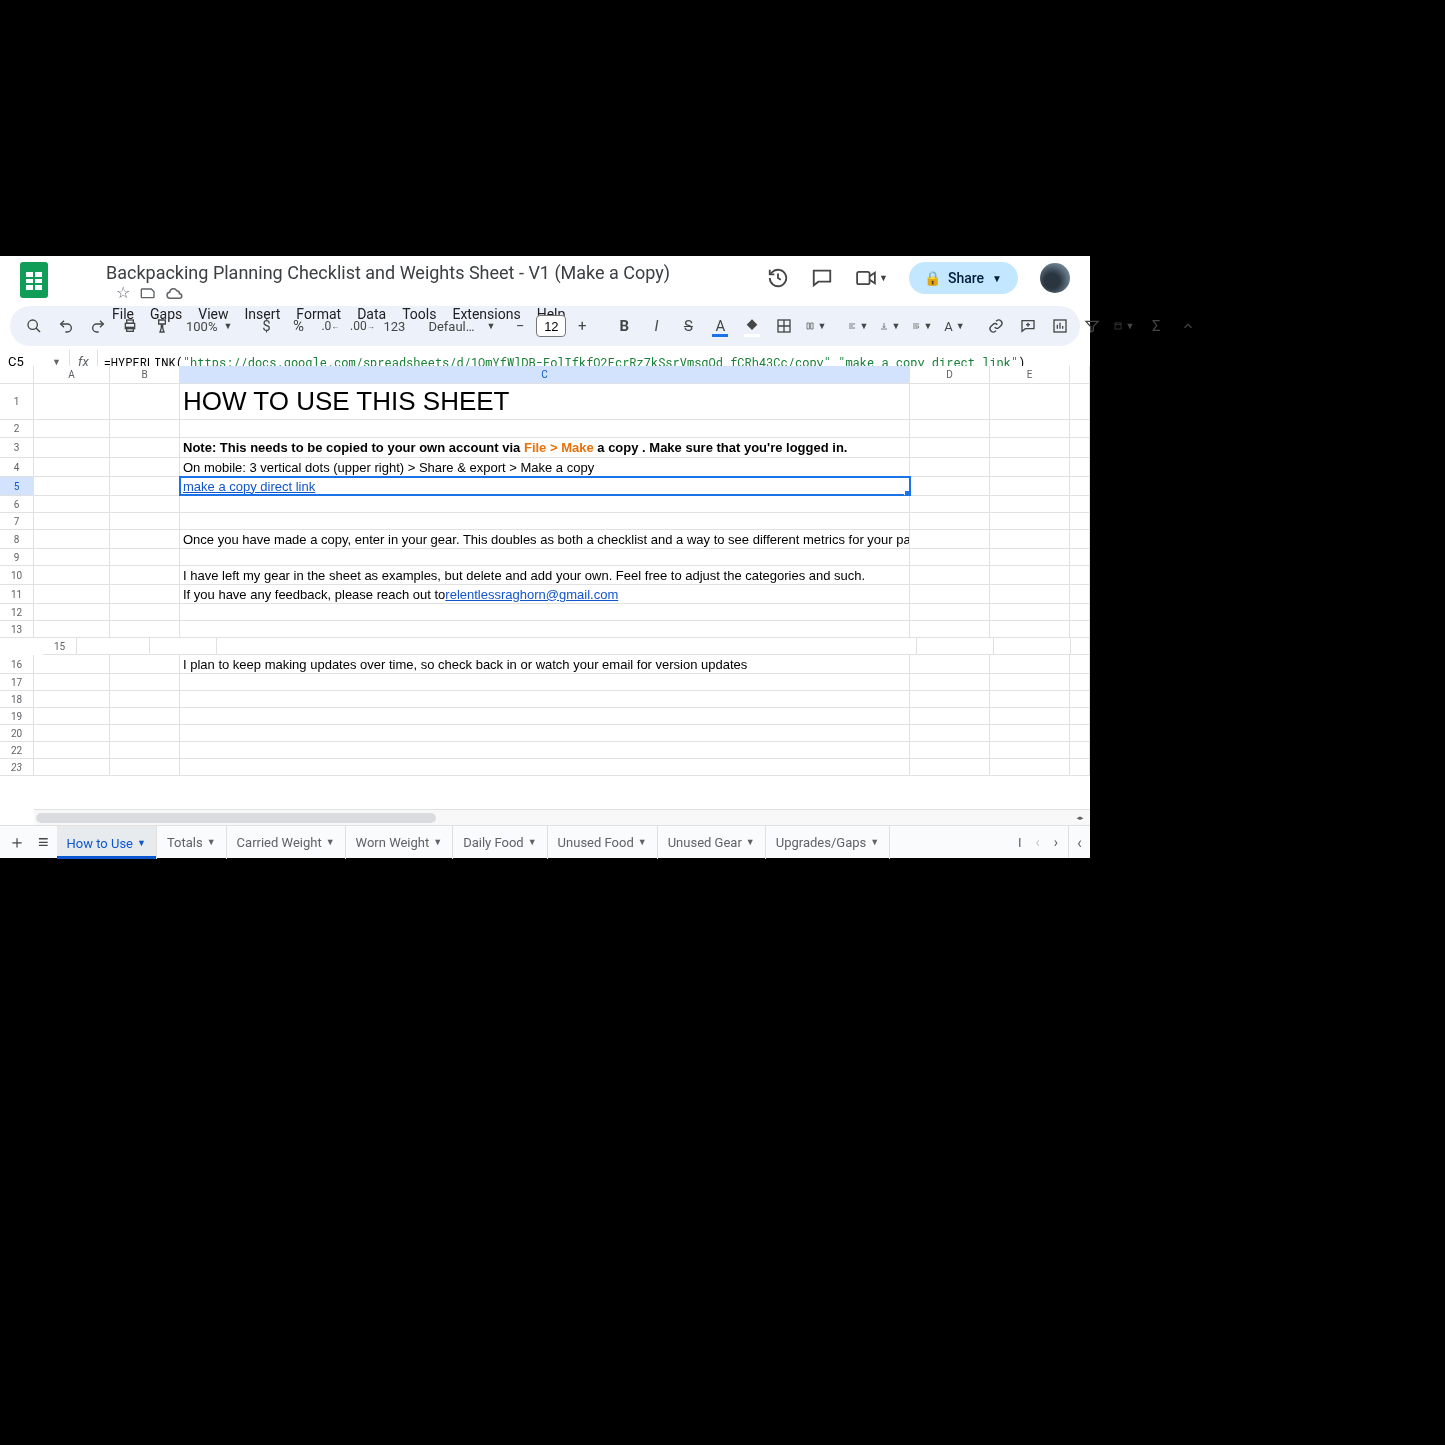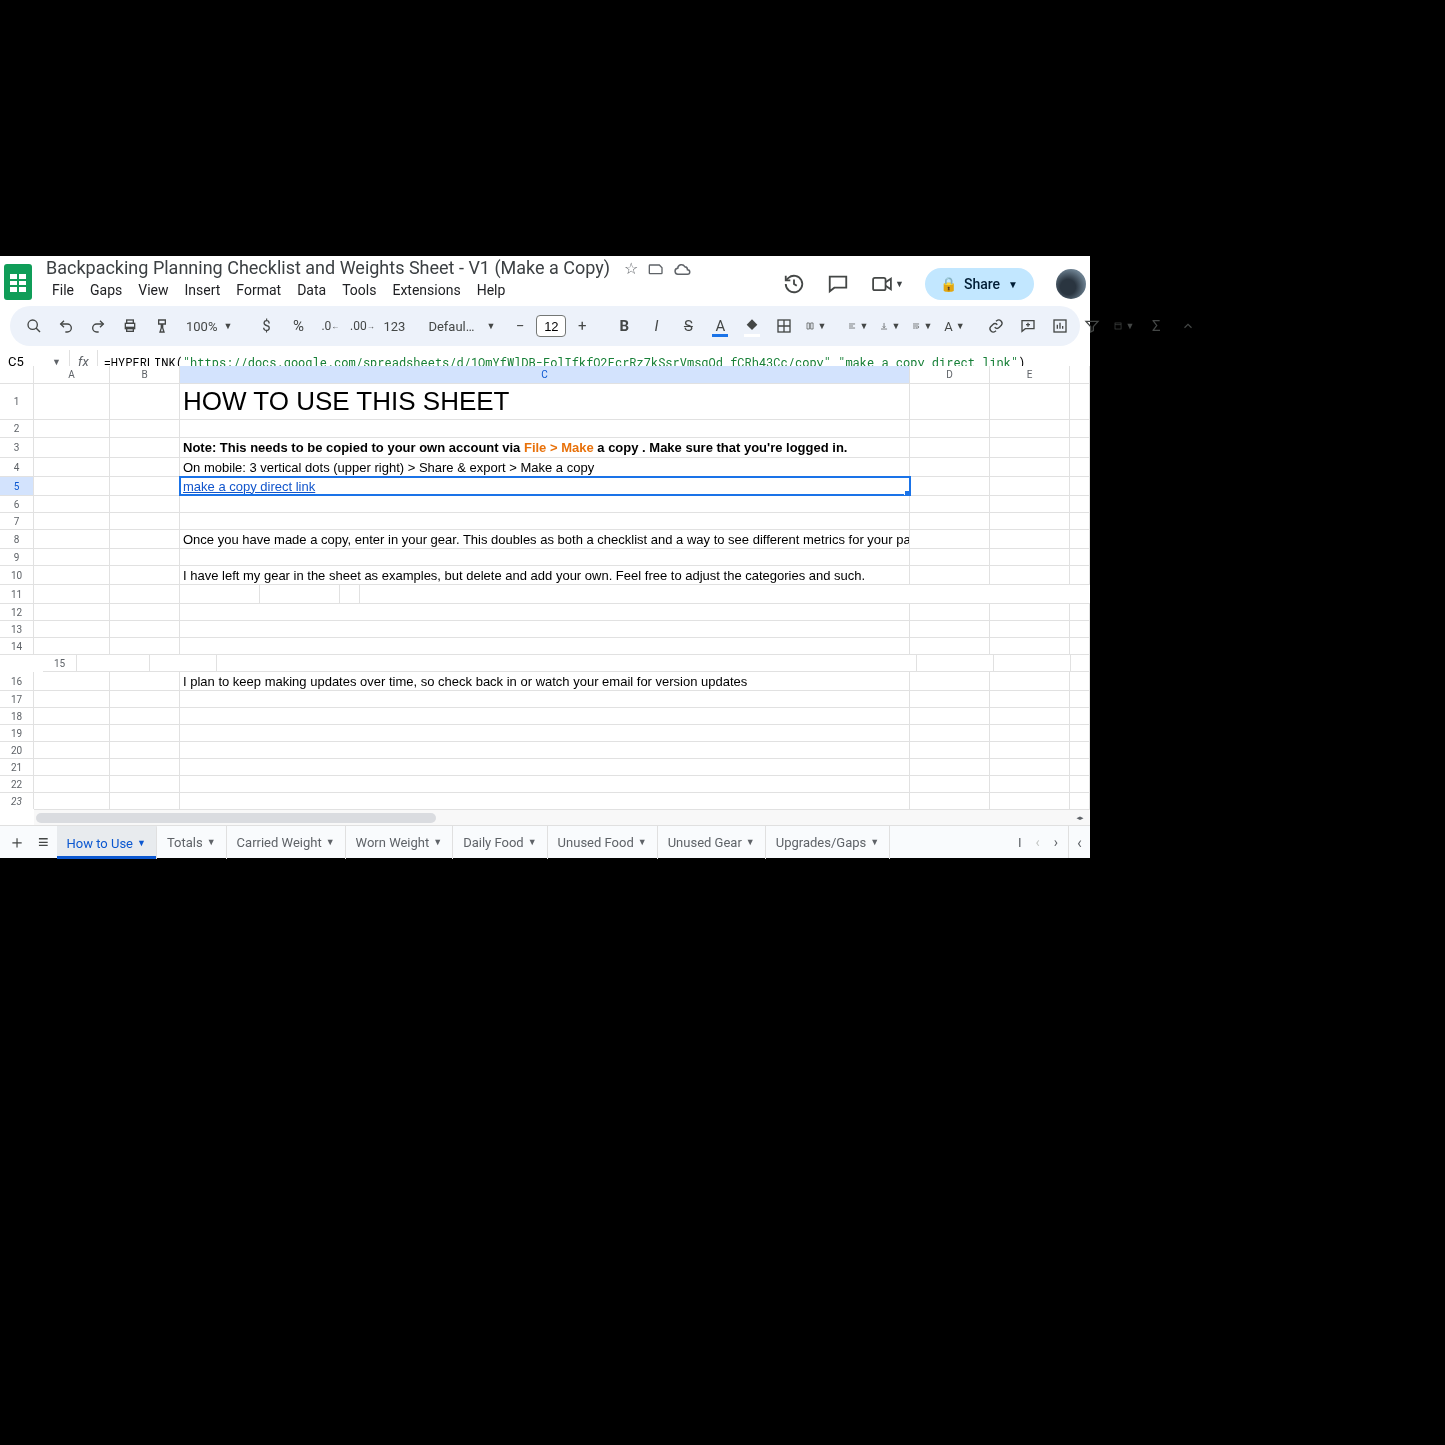--- a/index.html
+++ b/index.html
@@ -1,20 +1,20 @@
 <!DOCTYPE html>
 <html><head>
   <meta charset="utf-8">
   <style>
     * { box-sizing: border-box; margin: 0; padding: 0; }
     body { font-family: "Google Sans", Roboto, Arial, sans-serif; background: #000; width: 1445px; height: 1445px; overflow: hidden; }
     .app-window { position: absolute; top: 256px; left: 0; width: 1090px; height: 602px; background: #fff; }
     
     
-    .title-bar { display: flex; align-items: flex-end; padding: 6px 4px; height: 50px; }
+    .title-bar { display: flex; align-items: flex-start; padding: 6px 20px; height: 50px; gap: 44px; }
     .sheets-logo { width: 28px; height: 36px; background: #0f9d58; border-radius: 3px; position: relative; margin-right: 14px; }
     .sheets-logo::before { content: ""; position: absolute; top: 10px; left: 6px; right: 6px; bottom: 8px; background: #fff; }
     .sheets-logo::after { content: ""; position: absolute; top: 10px; left: 6px; right: 6px; bottom: 8px; background: linear-gradient(to right, transparent 45%, #0f9d58 45%, #0f9d58 55%, transparent 55%), linear-gradient(to bottom, transparent 30%, #0f9d58 30%, #0f9d58 40%, transparent 40%, transparent 60%, #0f9d58 60%, #0f9d58 70%, transparent 70%); }
     .title-center { flex: 1; }
     .doc-title { font-size: 18px; color: #3c4043; }
     .title-icons { display: inline-flex; gap: 10px; align-items: center; margin-left: 10px; color: #5f6368; }
     .title-icons span { cursor: pointer; font-size: 16px; }
     .menubar { display: flex; gap: 4px; font-size: 14px; margin-top: 2px; }
     .menubar span { padding: 2px 6px; cursor: pointer; color: #202124; }
     .title-right { display: flex; align-items: center; gap: 18px; }
@@ -406,44 +406,36 @@
             <div class="cell" style="width: 70px;"></div>
             <div class="cell" style="width: 730px;">I have left my gear in the sheet as examples, but delete and add your own. Feel free to adjust the categories and such.</div>
             <div class="cell" style="width: 80px;"></div>
             <div class="cell" style="width: 80px;"></div>
             <div class="cell" style="width: 20px;"></div>
           </div>
           <div class="row" style="height: 19px;">
             <div class="row-h">11</div>
             <div class="cell" style="width: 76px;"></div>
             <div class="cell" style="width: 70px;"></div>
+            <div class="cell" style="width: 730px;">If you have any feedback, please reach out to <span class="link">relentlessraghorn@gmail.com</span></div>
             <div class="cell" style="width: 80px;"></div>
             <div class="cell" style="width: 80px;"></div>
             <div class="cell" style="width: 20px;"></div>
           </div>
           <div class="row" style="height: 17px;">
             <div class="row-h">12</div>
             <div class="cell" style="width: 76px;"></div>
             <div class="cell" style="width: 70px;"></div>
             <div class="cell" style="width: 730px;"></div>
             <div class="cell" style="width: 80px;"></div>
             <div class="cell" style="width: 80px;"></div>
             <div class="cell" style="width: 20px;"></div>
           </div>
           <div class="row" style="height: 17px;">
             <div class="row-h">13</div>
-            <div class="cell" style="width: 76px;"></div>
-            <div class="cell" style="width: 70px;"></div>
-            <div class="cell" style="width: 730px;"></div>
-            <div class="cell" style="width: 80px;"></div>
-            <div class="cell" style="width: 80px;"></div>
-            <div class="cell" style="width: 20px;"></div>
-          </div>
-          <div class="row" style="height: 17px;">
-            <div class="row-h">14</div>
             <div class="cell" style="width: 76px;"></div>
             <div class="cell" style="width: 70px;"></div>
             <div class="cell" style="width: 730px;"></div>
             <div class="cell" style="width: 80px;"></div>
             <div class="cell" style="width: 80px;"></div>
             <div class="cell" style="width: 20px;"></div>
           </div>
           <div class="row" style="height: 17px; margin-left: 43px;">
             <div class="row-h">15</div>
             <div class="cell" style="width: 76px;"></div>
@@ -484,29 +476,20 @@
             <div class="row-h">19</div>
             <div class="cell" style="width: 76px;"></div>
             <div class="cell" style="width: 70px;"></div>
             <div class="cell" style="width: 730px;"></div>
             <div class="cell" style="width: 80px;"></div>
             <div class="cell" style="width: 80px;"></div>
             <div class="cell" style="width: 20px;"></div>
           </div>
           <div class="row" style="height: 17px;">
             <div class="row-h">20</div>
-            <div class="cell" style="width: 76px;"></div>
-            <div class="cell" style="width: 70px;"></div>
-            <div class="cell" style="width: 730px;"></div>
-            <div class="cell" style="width: 80px;"></div>
-            <div class="cell" style="width: 80px;"></div>
-            <div class="cell" style="width: 20px;"></div>
-          </div>
-          <div class="row" style="height: 17px;">
-            <div class="row-h">21</div>
             <div class="cell" style="width: 76px;"></div>
             <div class="cell" style="width: 70px;"></div>
             <div class="cell" style="width: 730px;"></div>
             <div class="cell" style="width: 80px;"></div>
             <div class="cell" style="width: 80px;"></div>
             <div class="cell" style="width: 20px;"></div>
           </div>
           <div class="row" style="height: 17px;">
             <div class="row-h">22</div>
             <div class="cell" style="width: 76px;"></div>

